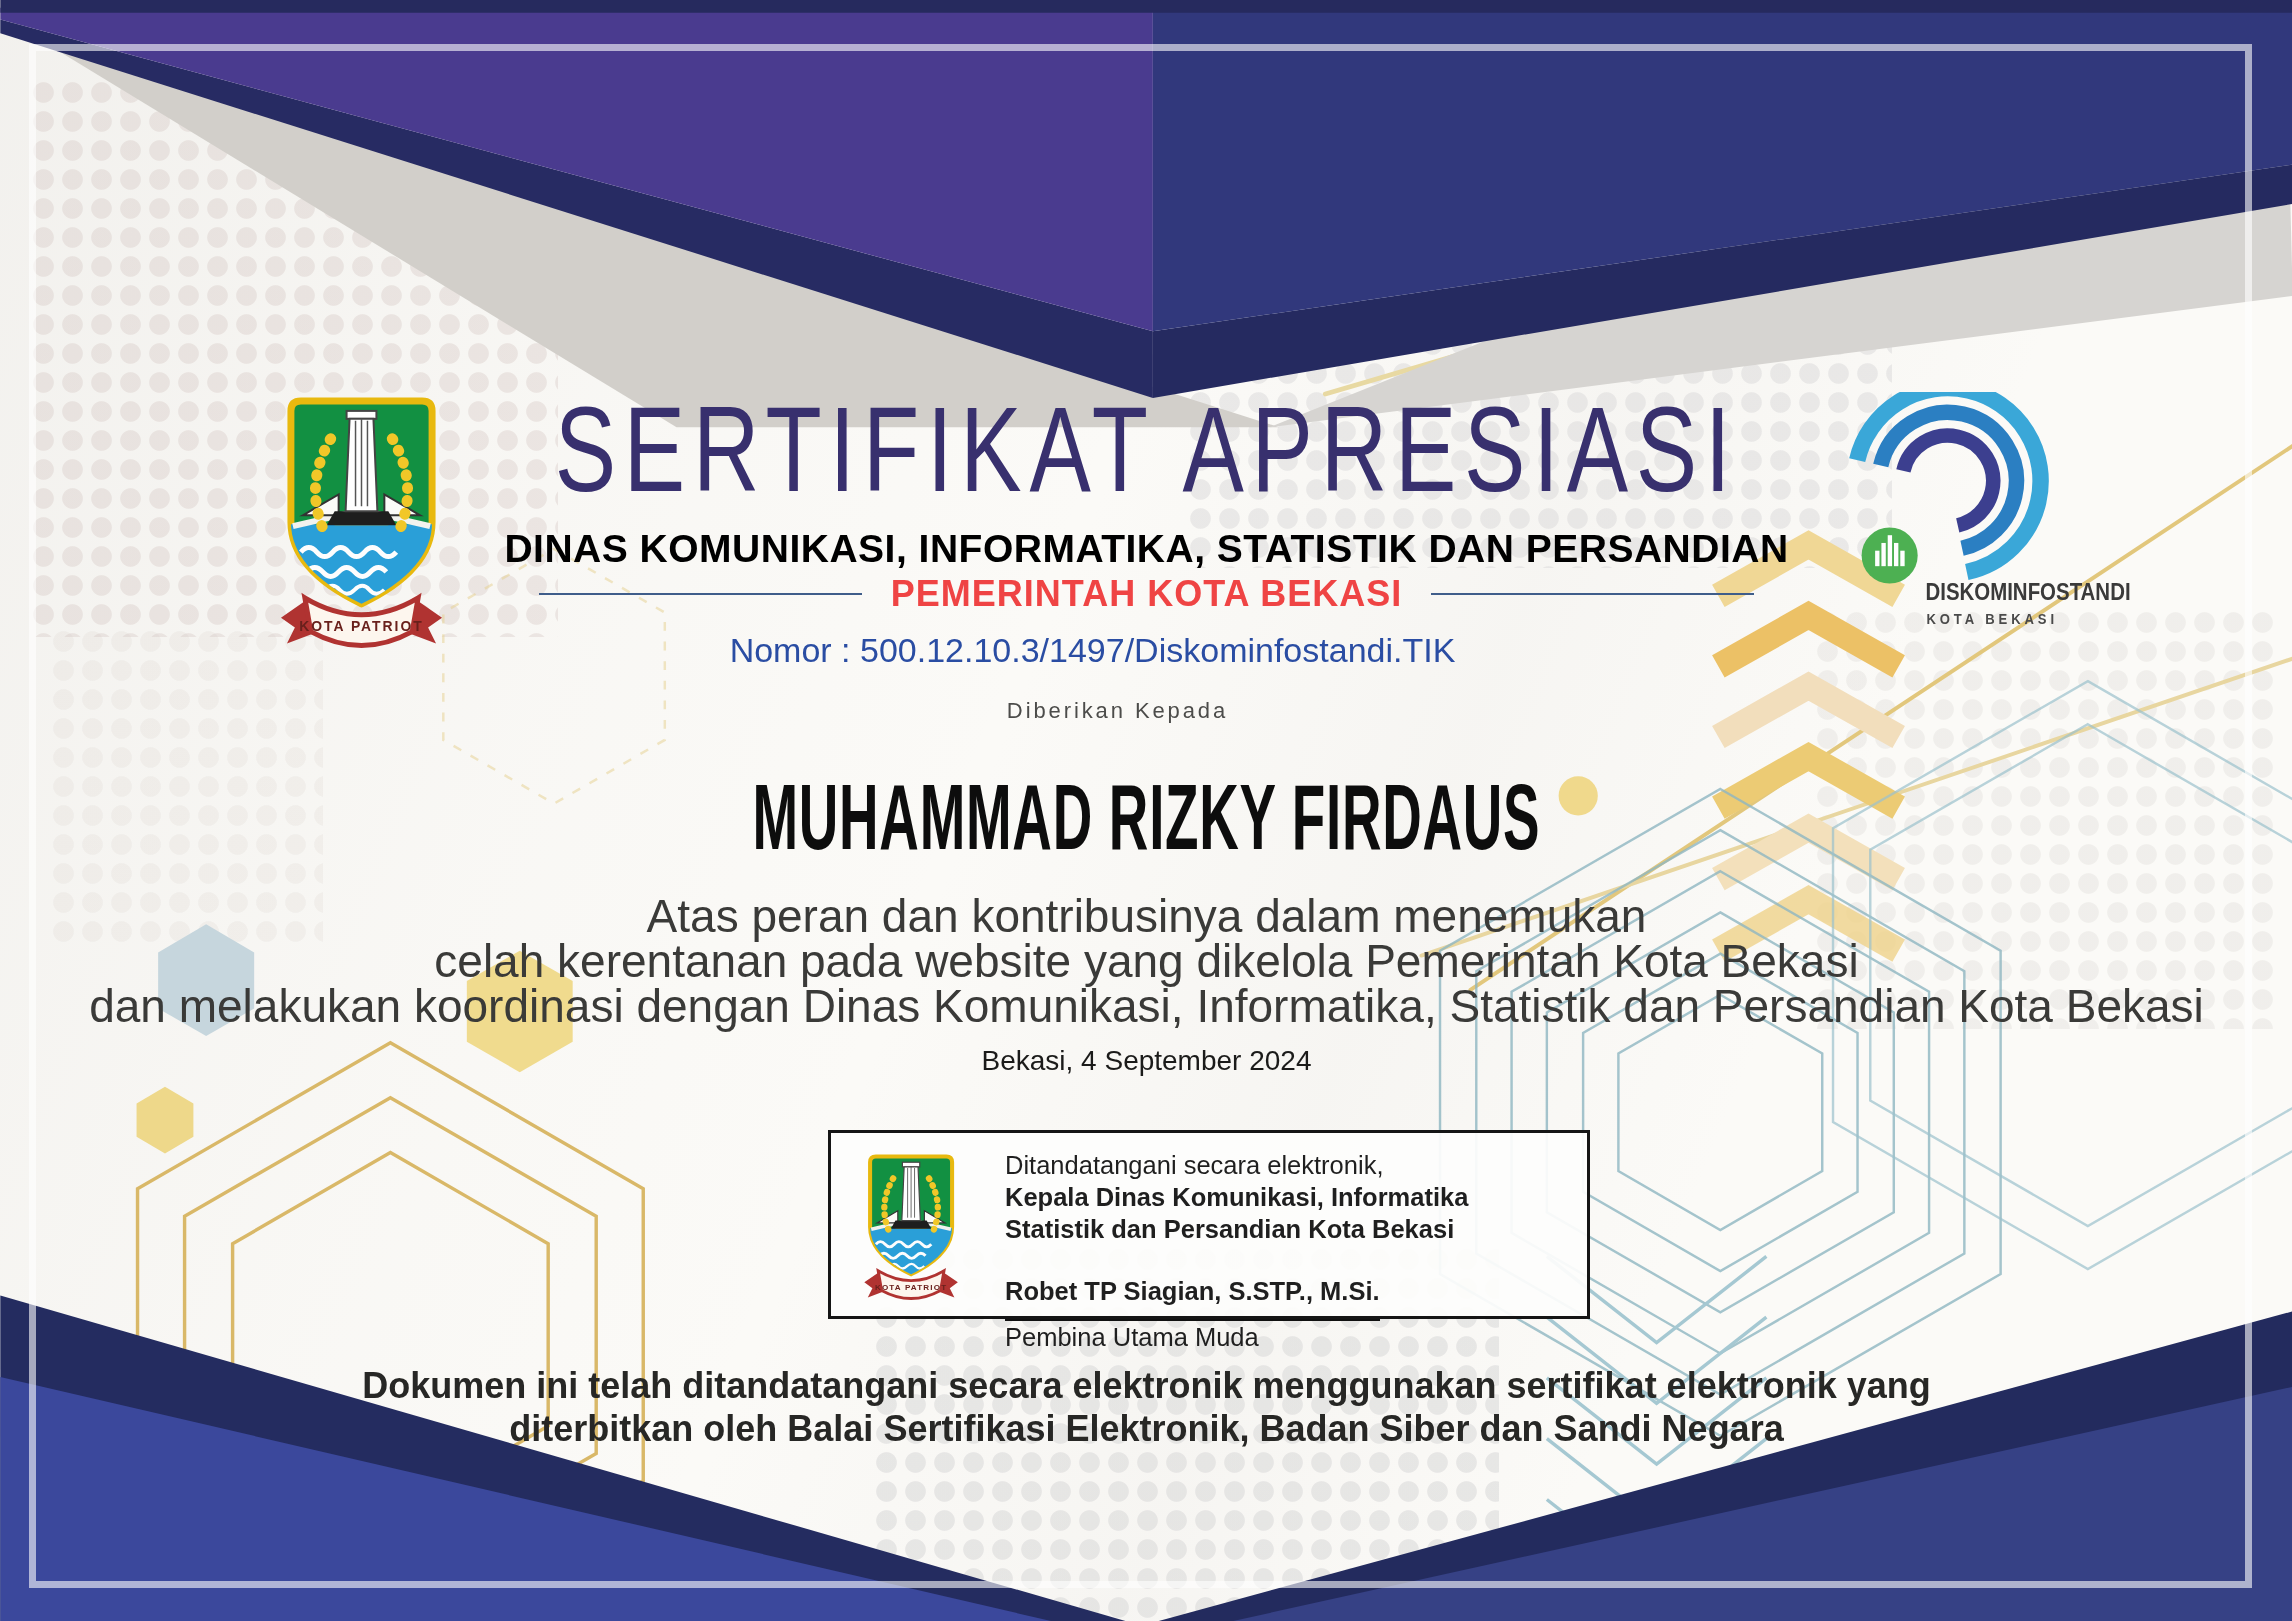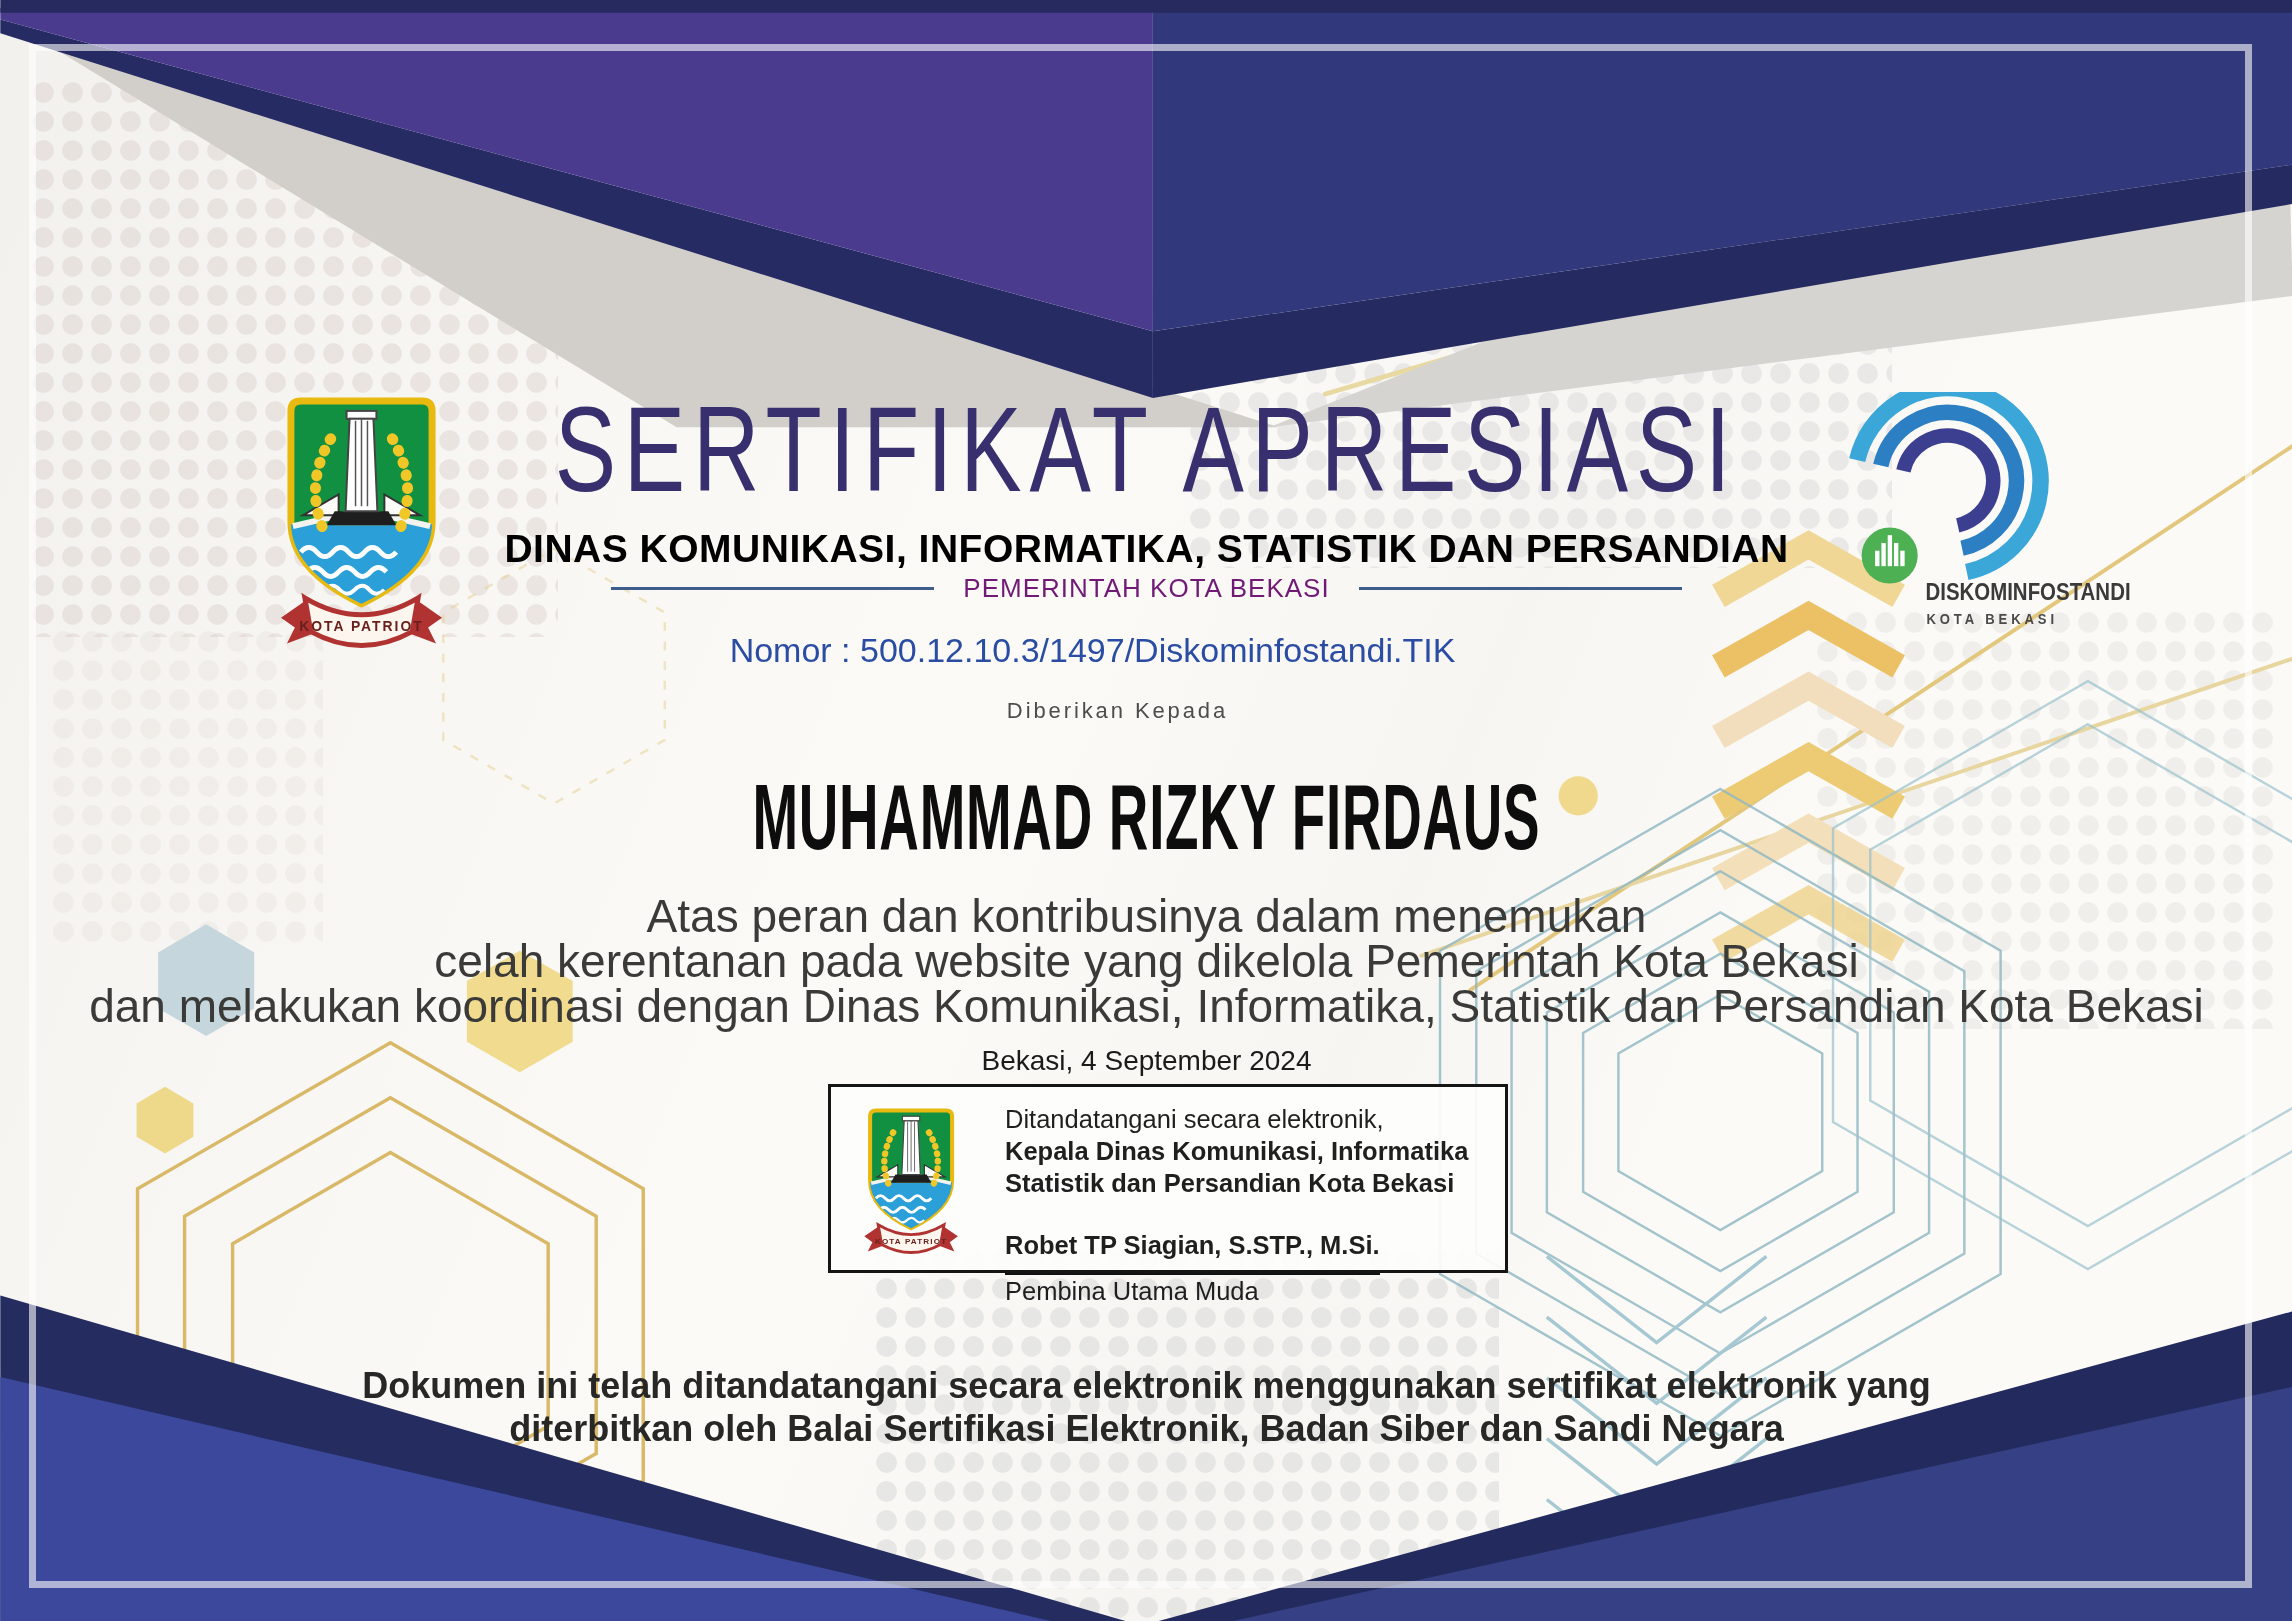--- a/index.html
+++ b/index.html
@@ -27,33 +27,33 @@
   
   .frame{left:29px; top:44px; width:2223px; height:1544px; box-sizing:border-box;
     border:7.8px solid rgba(255,255,255,0.60); z-index:6;}
   
   .row{left:0; right:0; text-align:center; z-index:7;}
   .title-text{display:inline-block; font-size:92px; font-weight:400; letter-spacing:7.8px;
     color:#38306e; transform:scaleY(1.32); transform-origin:center; white-space:nowrap;}
   .issuer-dept{top:527px; font-size:39px; font-weight:700; letter-spacing:0.5px; color:#000000;}
   .gov-row{top:573px; display:flex; justify-content:center; align-items:center; gap:29px;}
   .gov-line{width:323px; height:2.9px; background:#3f5d8a;}
-  .gov-text{font-size:26px; font-weight:400; color:#701a75; letter-spacing:1px;}
+  .gov-text{font-size:36px; font-weight:700; color:#ef4444; letter-spacing:1px;}
   .nomor{top:631px; font-size:34px; font-weight:500; color:#2a4da3;}
   .nomor span{display:inline-block; transform:translateX(-54px);}
   .diberikan{top:698px; font-size:22px; color:#4c4c4a; letter-spacing:2.9px;}
   .diberikan span{display:inline-block; transform:translateX(-29px);}
   .name-row{top:774px;}
   .name-text{display:inline-block; font-size:74px; font-weight:700; letter-spacing:1px;
     color:#0d0d0d; transform:scale(0.74,1.26); transform-origin:center; white-space:nowrap;}
   .body-row{top:894px; font-size:46px; color:#3a3a38; line-height:45px;}
   .date-row{top:1045px; font-size:28px; font-weight:500; color:#1b1b1a;}
   .footer-row{top:1364px; font-size:36px; font-weight:600; color:#272725; line-height:43px; z-index:7;}
   
-  .sigbox{left:828px; top:1084px; width:680px; height:189px; box-sizing:border-box;
+  .sigbox{left:828px; top:1130px; width:762px; height:189px; box-sizing:border-box;
     border:3.9px solid #151515; background:rgba(253,253,252,0.93); z-index:7;}
   .sig-crest{position:absolute; left:31px; top:19.6px; height:149px;}
   .sigtext{position:absolute; left:174px; top:15.7px; font-size:25.5px; color:#1f1f1f; line-height:32px; text-align:left;}
   .sig-b{font-weight:700;}
   .sig-name{font-weight:700; border-bottom:2.9px solid #111; display:inline-block; padding-bottom:12px; margin-top:30px;}
   .sig-rank{font-weight:400;}
   
   .crest-big{left:277px; top:395px; width:169px; z-index:7;}
   .rlogo{left:1849px; top:392px; width:329px; z-index:7;}
 </style>

